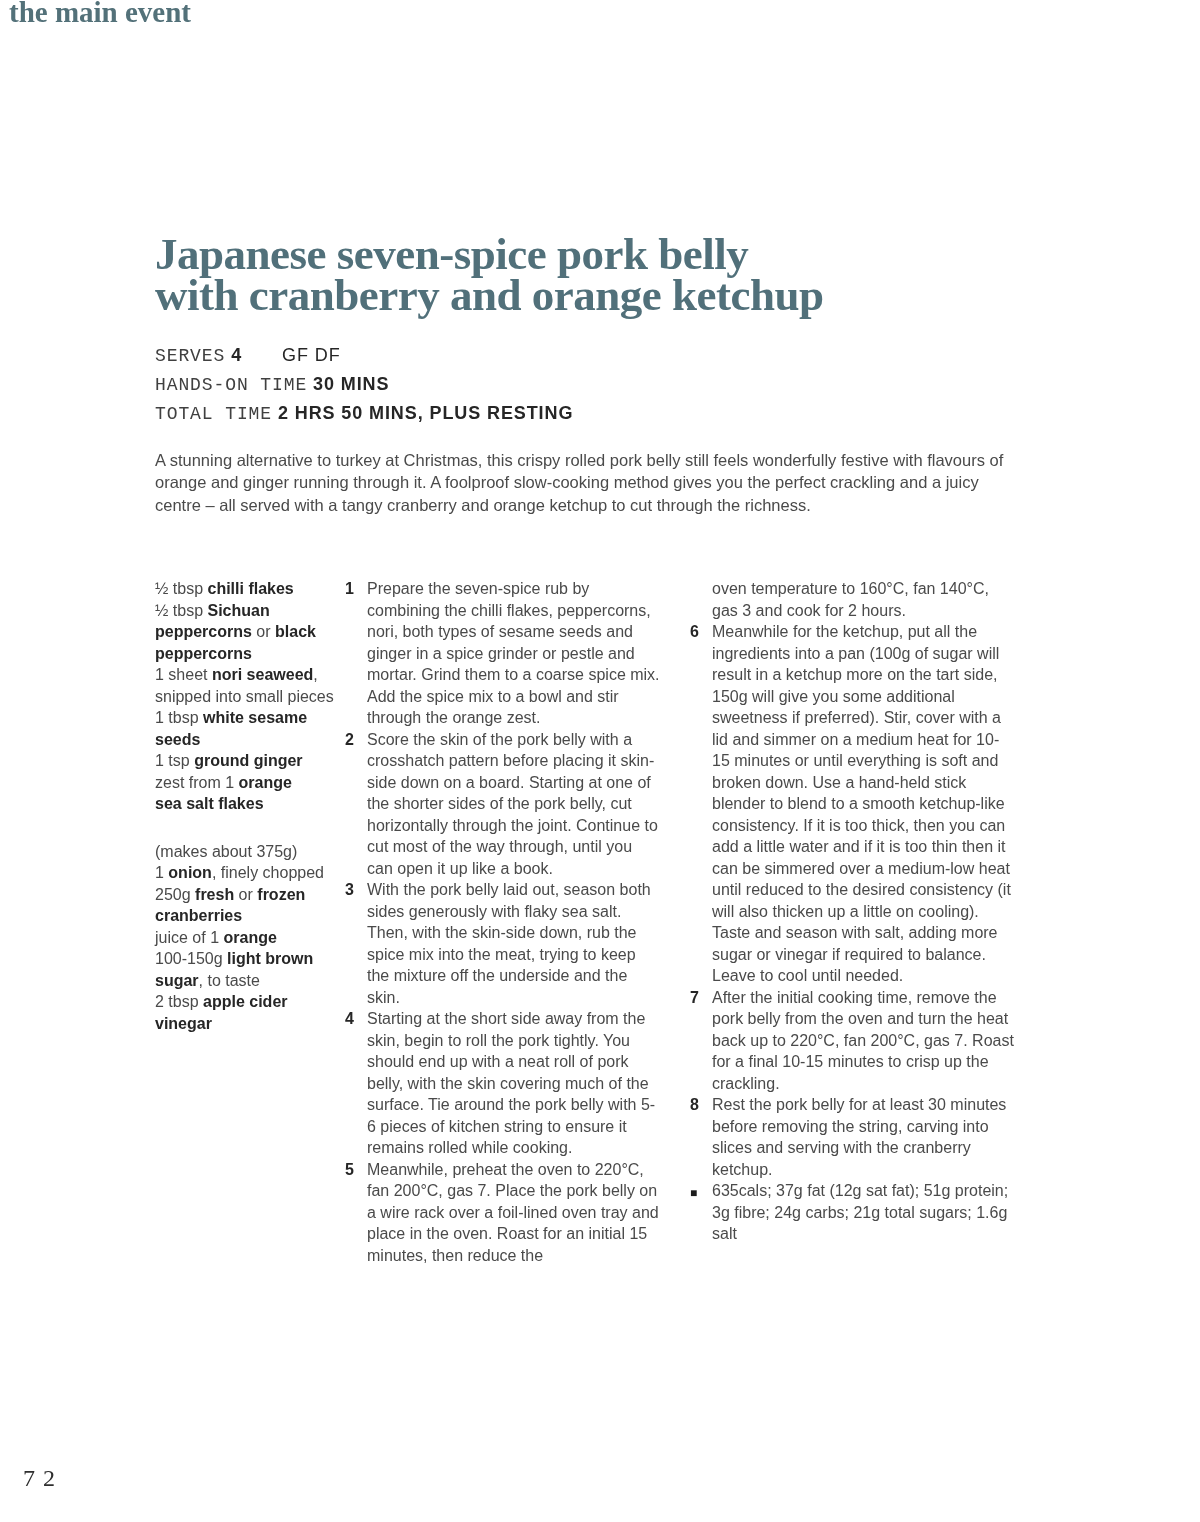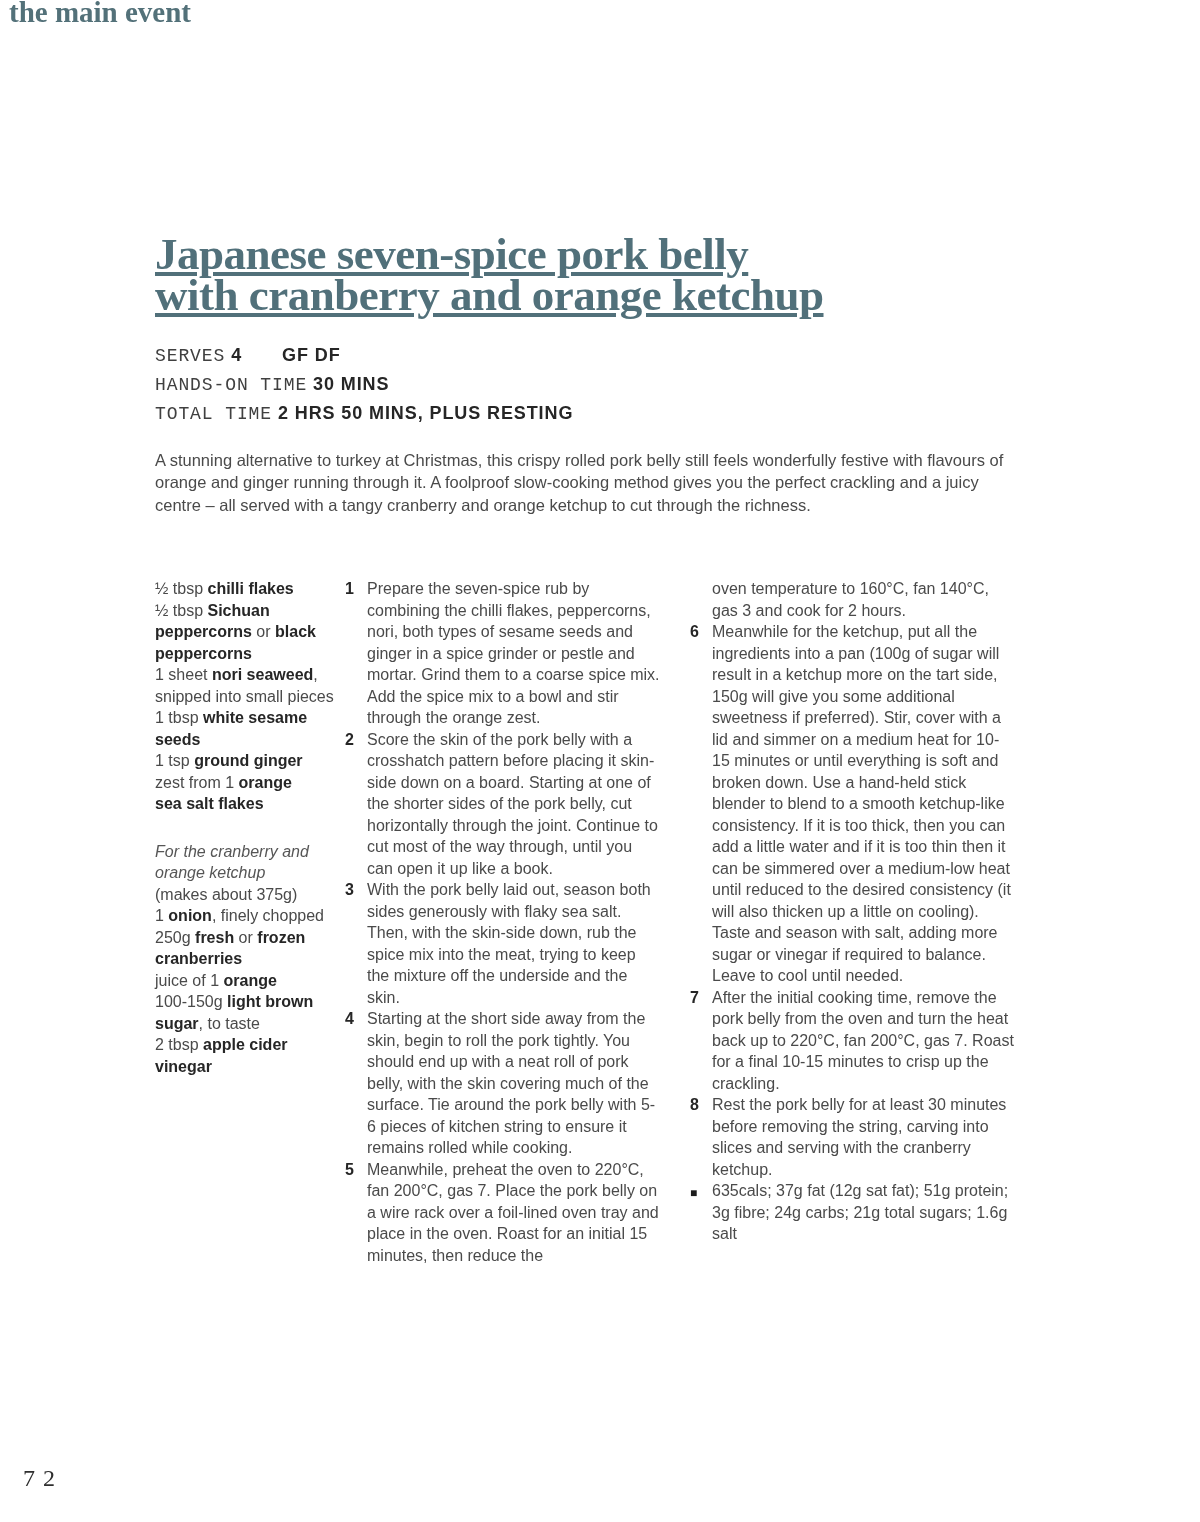--- a/index.html
+++ b/index.html
@@ -12,26 +12,25 @@
     position:absolute;top:-4px;left:9px;
     font-family:"Liberation Serif",serif;font-weight:700;
     font-size:29px;color:#537179;letter-spacing:0;
   }
   .content{position:absolute;left:155px;top:0;width:870px;}
   .title{
     margin:234px 0 0 0;
     font-family:"Liberation Serif",serif;font-weight:700;
     font-size:45px;line-height:0.92;color:#51707a;
     letter-spacing:-0.5px;
-    text-decoration:underline;
   }
   .meta{margin-top:24px;font-size:18px;letter-spacing:0.9px;line-height:28px;}
   .meta-label{color:#404040;font-weight:400;font-family:Liberation Mono, monospace;}
   .meta-value{color:#262626;font-weight:700;}
-  .meta-diet{color:#262626;font-weight:700;margin-left:40px;}
+  .meta-diet{color:#262626;font-weight:400;margin-left:40px;}
   .intro{
     margin:21px 0 0 0;font-size:16.5px;line-height:22.5px;color:#4a4a4a;
     width:868px;
   }
   .columns{
     display:grid;grid-template-columns:190px 345px 335px;
     margin-top:22px;align-items:start;
   }
   .col{font-size:16px;line-height:21.5px;color:#4a4a4a;margin-top:40px;}
   .col-ingredients{padding-right:6px;}
@@ -72,21 +71,20 @@
       <div id="ing-main">
           <div class="ing-line"><span>½ tbsp </span><span class="b">chilli flakes</span></div>
           <div class="ing-line"><span>½ tbsp </span><span class="b">Sichuan peppercorns</span><span> or </span><span class="b">black peppercorns</span></div>
           <div class="ing-line"><span>1 sheet </span><span class="b">nori seaweed</span><span>, snipped into small pieces</span></div>
           <div class="ing-line"><span>1 tbsp </span><span class="b">white sesame seeds</span></div>
           <div class="ing-line"><span>1 tsp </span><span class="b">ground ginger</span></div>
           <div class="ing-line"><span>zest from 1 </span><span class="b">orange</span></div>
           <div class="ing-line"><span class="b">sea salt flakes</span></div>
         </div>
       <div class="sub-block">
-        <div class="sub-heading">For the cranberry and orange ketchup</div>
         <div class="sub-note">(makes about 375g)</div>
         <div id="ing-sub">
             <div class="ing-line"><span>1 </span><span class="b">onion</span><span>, finely chopped</span></div>
             <div class="ing-line"><span>250g </span><span class="b">fresh</span><span> or </span><span class="b">frozen cranberries</span></div>
             <div class="ing-line"><span>juice of 1 </span><span class="b">orange</span></div>
             <div class="ing-line"><span>100-150g </span><span class="b">light brown sugar</span><span>, to taste</span></div>
             <div class="ing-line"><span>2 tbsp </span><span class="b">apple cider vinegar</span></div>
           </div>
       </div>
     </div>

